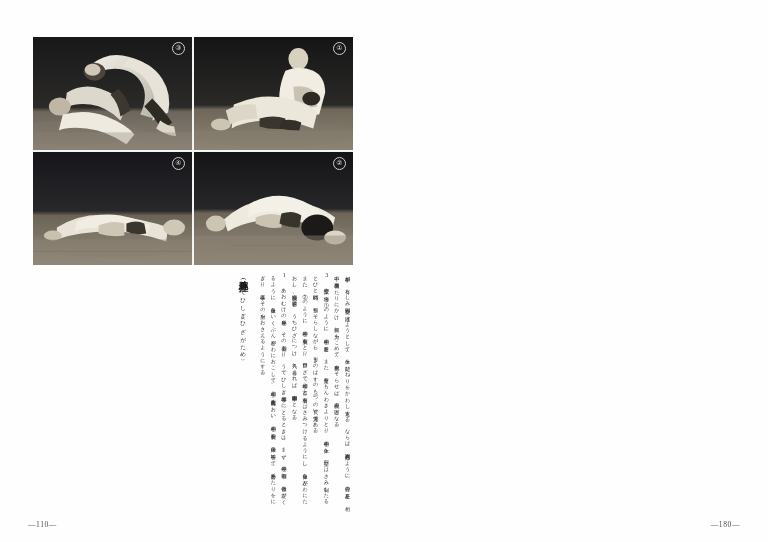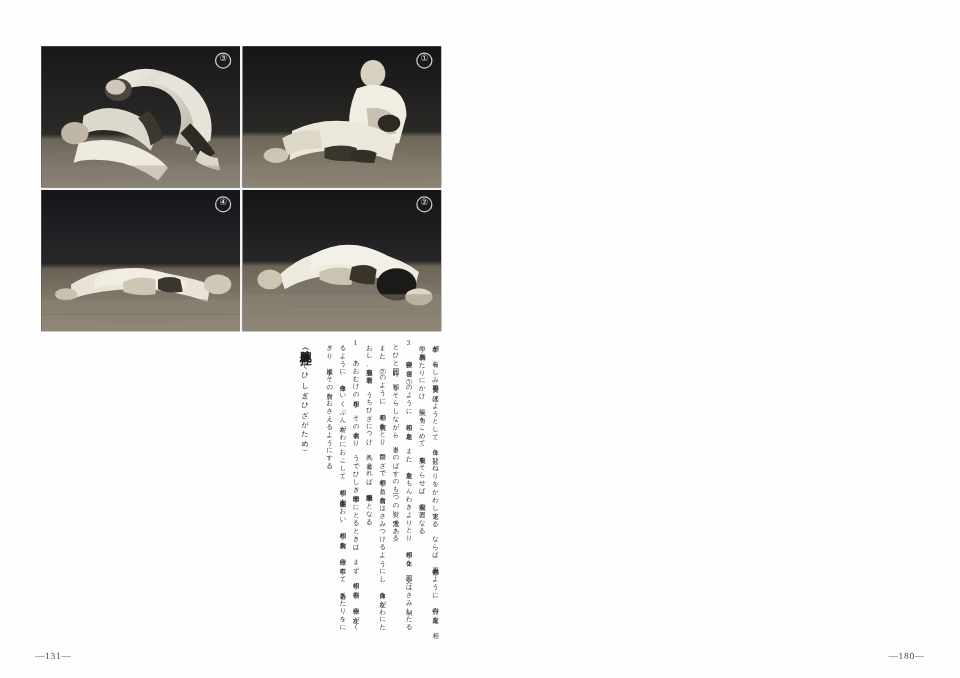--- a/index.html
+++ b/index.html
@@ -232,21 +232,21 @@
     <div class="textblock tb-left">
       <div class="para">相手が、有らしみ羽交固を逃げようとして、体を起ひねりをかわし返する、ならば、次頁右部のように、自分の左足を、相手の側腰あたりにかけ、腕に力をこめて、右腕をそらせば、左腕の固となる。</div>
       <div class="para">3　寝業の場合、①のように、相手の右足を、また、右足をもんわきよりとり、相手の体を、羽交にはさみ制したるとひと同時に、頸をそらしながら、引きのばすのも一つの良い方法である。</div>
       <div class="para">また、②のように、相手の右腕をとり、両ひざで相手の首と右肩をはさみつけるようにし、自体を左がわにたおし、右脇腹、右腰を、うちひざにつけ、人れ替えれば、腕十字固めとなる。</div>
       <div class="para">1　あおむけの相手を、その右側より、うでひしぎ十字固めにとるときは、まず、相手の右側に、自体の左がくるように、自体をいくぶん右がわにおこして、相手の左大腿部をおい、相手の右腕を、自体の右手にて、手首あたりをにぎり、左手はその肘をおさえるようにする。</div>
       <div class="heading">
         <span>腕挫</span><span class="paren">（膝固）</span><span class="kana">うでひしぎ（ひざがため）</span>
       </div>
     </div>
 
-    <div class="folio folio-left">—131—</div>
+    <div class="folio folio-left">—110—</div>
   </div>
 
   <div class="page page-right">
 
     <div class="folio folio-right">—180—</div>
   </div>
 
 </div>
 
 </body></html>

